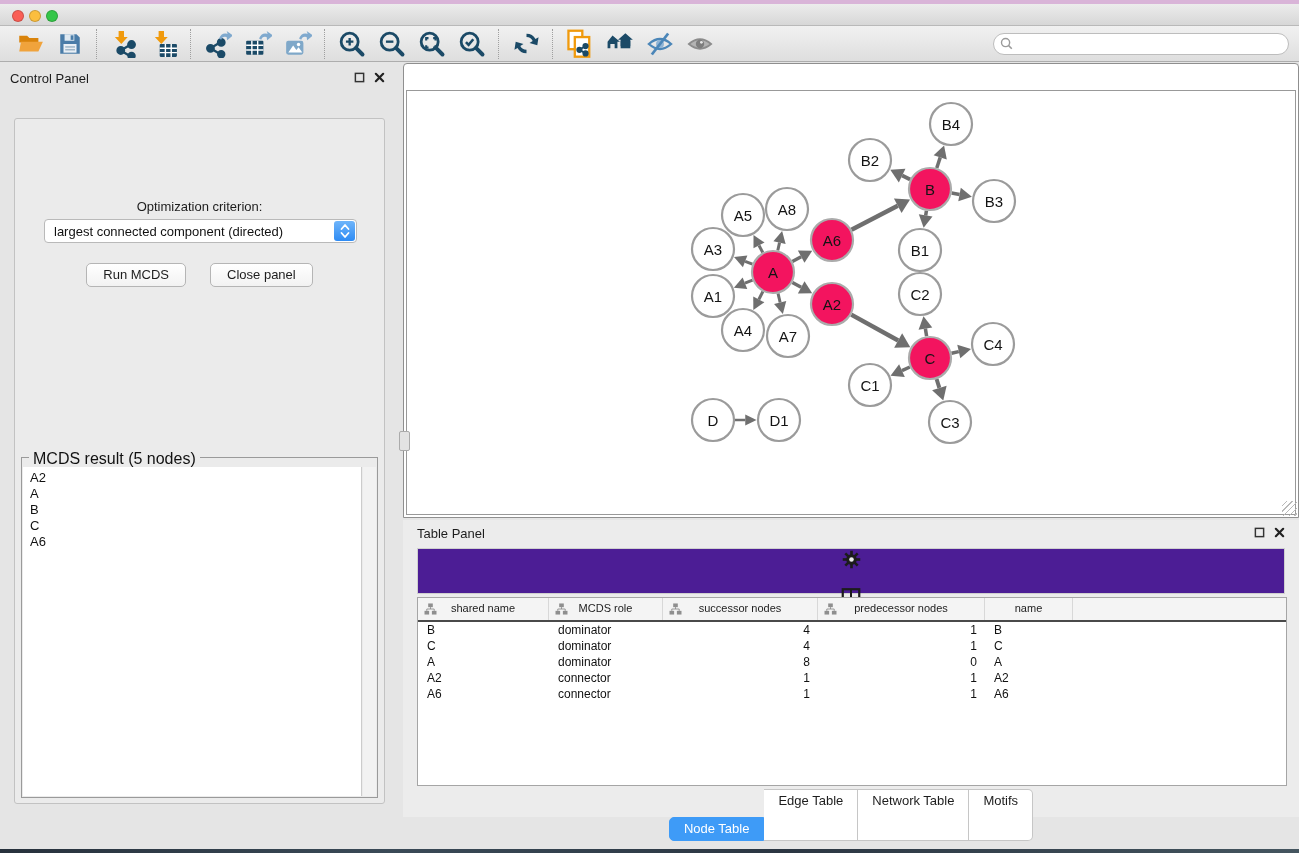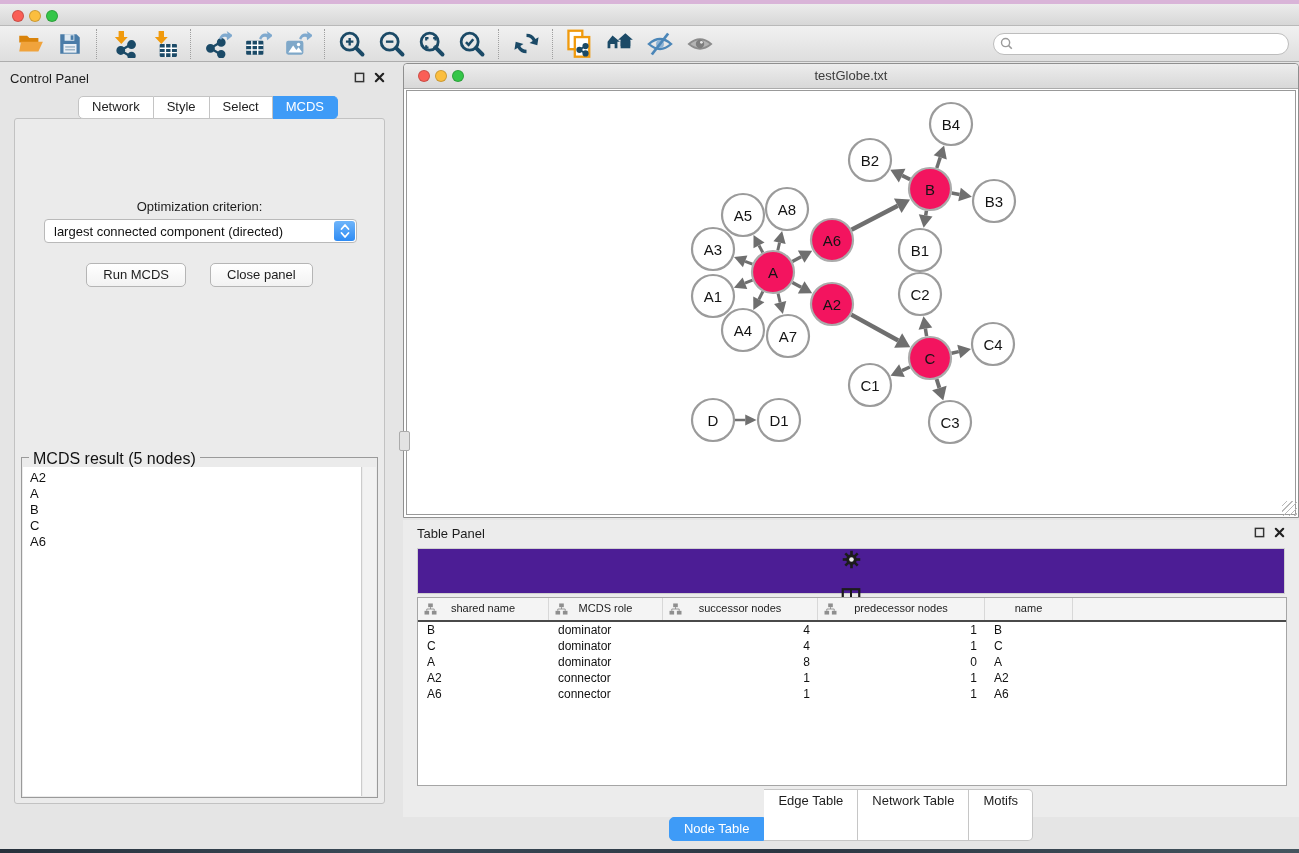--- a/index.html
+++ b/index.html
@@ -263,26 +263,20 @@
   <div class="cpanel">
     <div class="cpanel-head">Control Panel</div>
     <div class="panel-btns">
       <svg width="11" height="11" viewBox="0 0 12 12">
           <rect x="1.5" y="1.5" width="9" height="9" fill="none" stroke="#333" stroke-width="1.6"></rect>
         </svg>
       <svg width="11" height="11" viewBox="0 0 12 12">
           <path d="M2 2l8 8M10 2l-8 8" stroke="#222" stroke-width="2.4" stroke-linecap="round"></path>
         </svg>
     </div>
-    <div class="ctabs" id="ctabs">
-        <div class="ctab">Network</div>
-        <div class="ctab">Style</div>
-        <div class="ctab">Select</div>
-        <div class="ctab sel">MCDS</div>
-      </div>
     <div class="cbox">
       <div class="optlabel">Optimization criterion:</div>
       <div class="dropdown">
         <span class="dtext">largest connected component (directed)</span>
         <span class="spinner">
           <svg width="10" height="16" viewBox="0 0 10 16">
               <path d="m1.5 6 3.5-4 3.5 4" fill="none" stroke="#fff" stroke-width="1.8" stroke-linecap="round" stroke-linejoin="round"></path>
               <path d="m1.5 10 3.5 4 3.5-4" fill="none" stroke="#fff" stroke-width="1.8" stroke-linecap="round" stroke-linejoin="round"></path>
             </svg>
         </span>
@@ -299,26 +293,20 @@
             <div class="ritem">B</div>
             <div class="ritem">C</div>
             <div class="ritem">A6</div>
           </div>
         <div class="resultscroll"></div>
       </div>
     </div>
   </div>
 
   <div class="netwin">
-    <div class="netbar">
-      <span class="tl red" style="left:14px;top:6px"></span>
-      <span class="tl yel" style="left:31px;top:6px"></span>
-      <span class="tl grn" style="left:48px;top:6px"></span>
-      <div class="title">testGlobe.txt</div>
-    </div>
     <div class="canvas">
       <svg id="graph" width="890" height="426" viewBox="0 0 890 426">
           <line x1="355.7535784776823" y1="161.53179910759638" x2="352.0216772894422" y2="154.4411868499402" stroke="#6F6F6F" stroke-width="3"></line>
           <polygon points="346.479294738734,143.91066000359461 357.5524161793296,151.53027164473633 346.4909383995548,157.3521020551441" fill="#6F6F6F"></polygon>
           <line x1="370.77247007201044" y1="159.52388467595304" x2="372.53759225103823" y2="151.58083487032798" stroke="#6F6F6F" stroke-width="3"></line>
           <polygon points="375.11906469908024,139.96420885413895 378.63876137718796,152.93665023169459 366.4364231248885,150.22501950896137" fill="#6F6F6F"></polygon>
           <line x1="345.4575854193549" y1="173.12540774408606" x2="338.1208664351905" y2="170.31299880015638" stroke="#6F6F6F" stroke-width="3"></line>
           <polygon points="327.00928763929613,166.05356026173018 340.35796650789337,164.47708556701858 335.8837663624877,176.14891203329418" fill="#6F6F6F"></polygon>
           <line x1="345.5735128005243" y1="189.1705948797903" x2="337.9395981664529" y2="192.2241607334188" stroke="#6F6F6F" stroke-width="3"></line>
           <polygon points="326.8907255449183,196.64370978203266 335.6184064392398,186.42118141538595 340.2607898936661,198.02714005145168" fill="#6F6F6F"></polygon>

